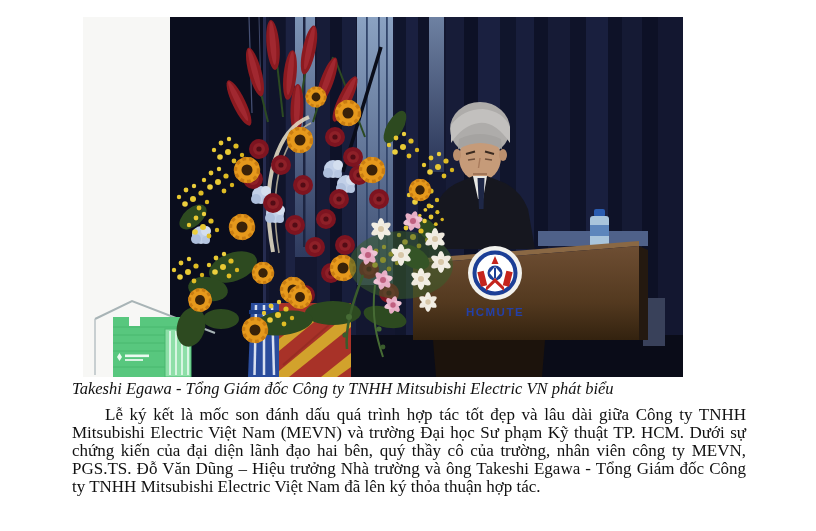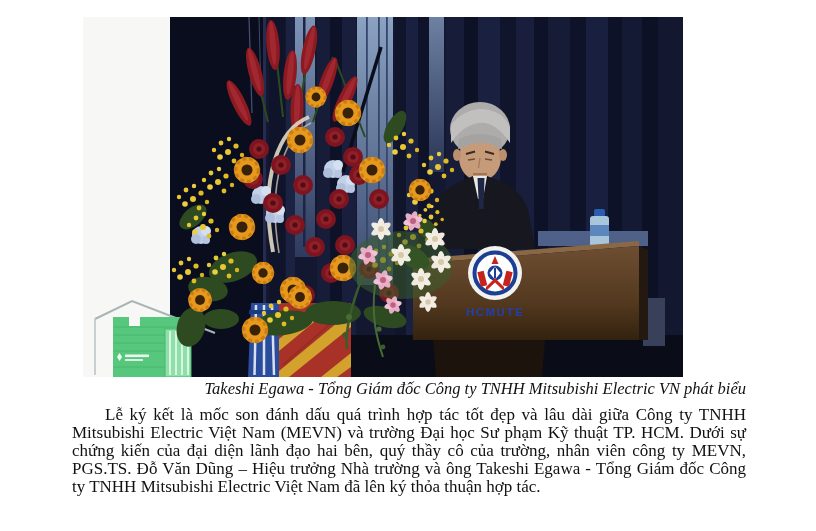--- a/index.html
+++ b/index.html
@@ -6,21 +6,21 @@
   body{
     width:816px;height:531px;position:relative;overflow:hidden;
     background:#ffffff;font-family:"Liberation Serif", serif;
   }
   .photo-wrap{
     position:absolute;left:83px;top:17px;width:600px;height:288px;
   }
   .photo-wrap svg{display:block;width:600px;height:360px;}
   .caption{
     position:absolute;left:72px;top:379px;width:674px;
-    text-align:right;font-style:italic;font-size:16.5px;color:#111;
+    text-align:left;font-style:italic;font-size:16.5px;color:#111;
     white-space:nowrap;
   }
   .body-paragraph{
     position:absolute;left:72px;top:406px;width:674px;
     font-size:17px;line-height:18px;color:#111;
     text-align:justify;text-indent:33px;
   }
 </style>
 </head>
 <body>

